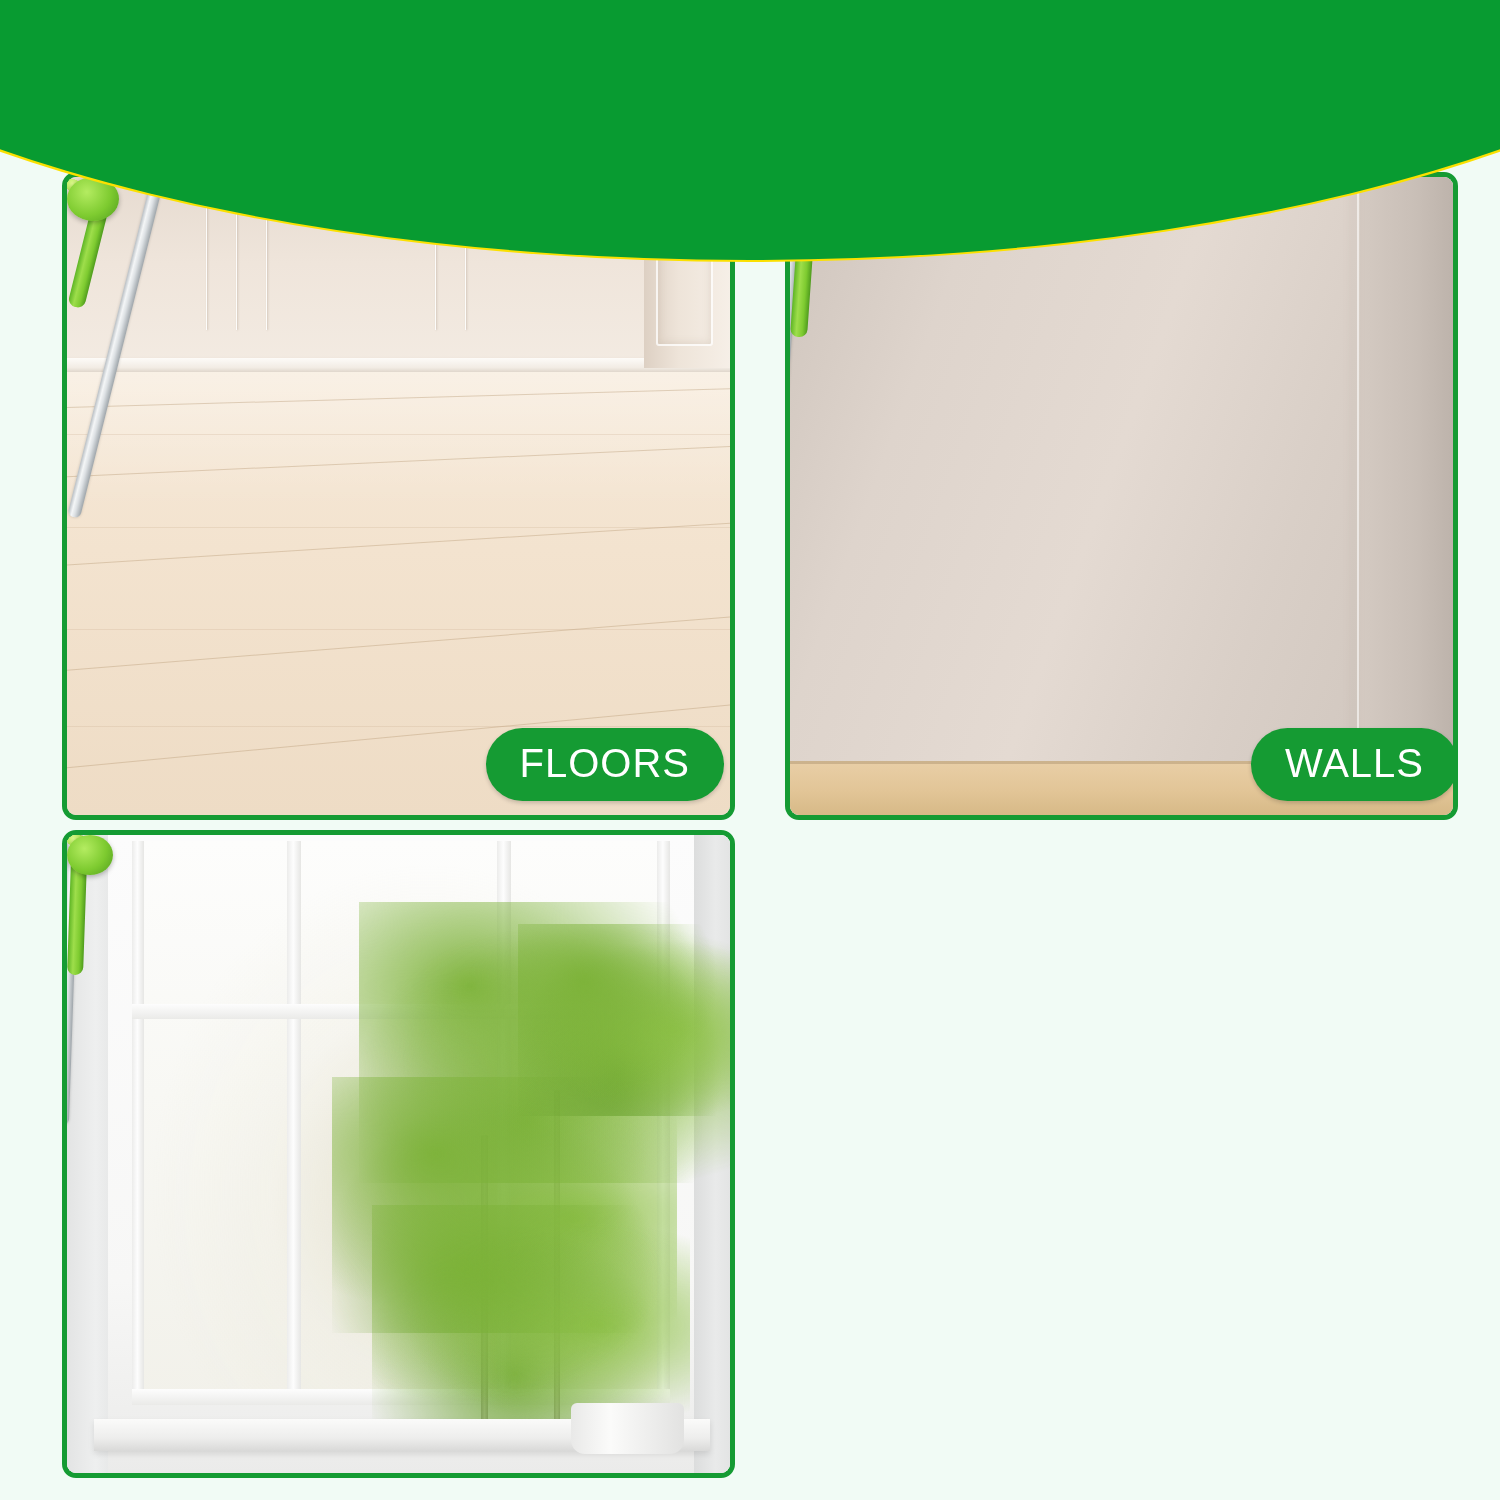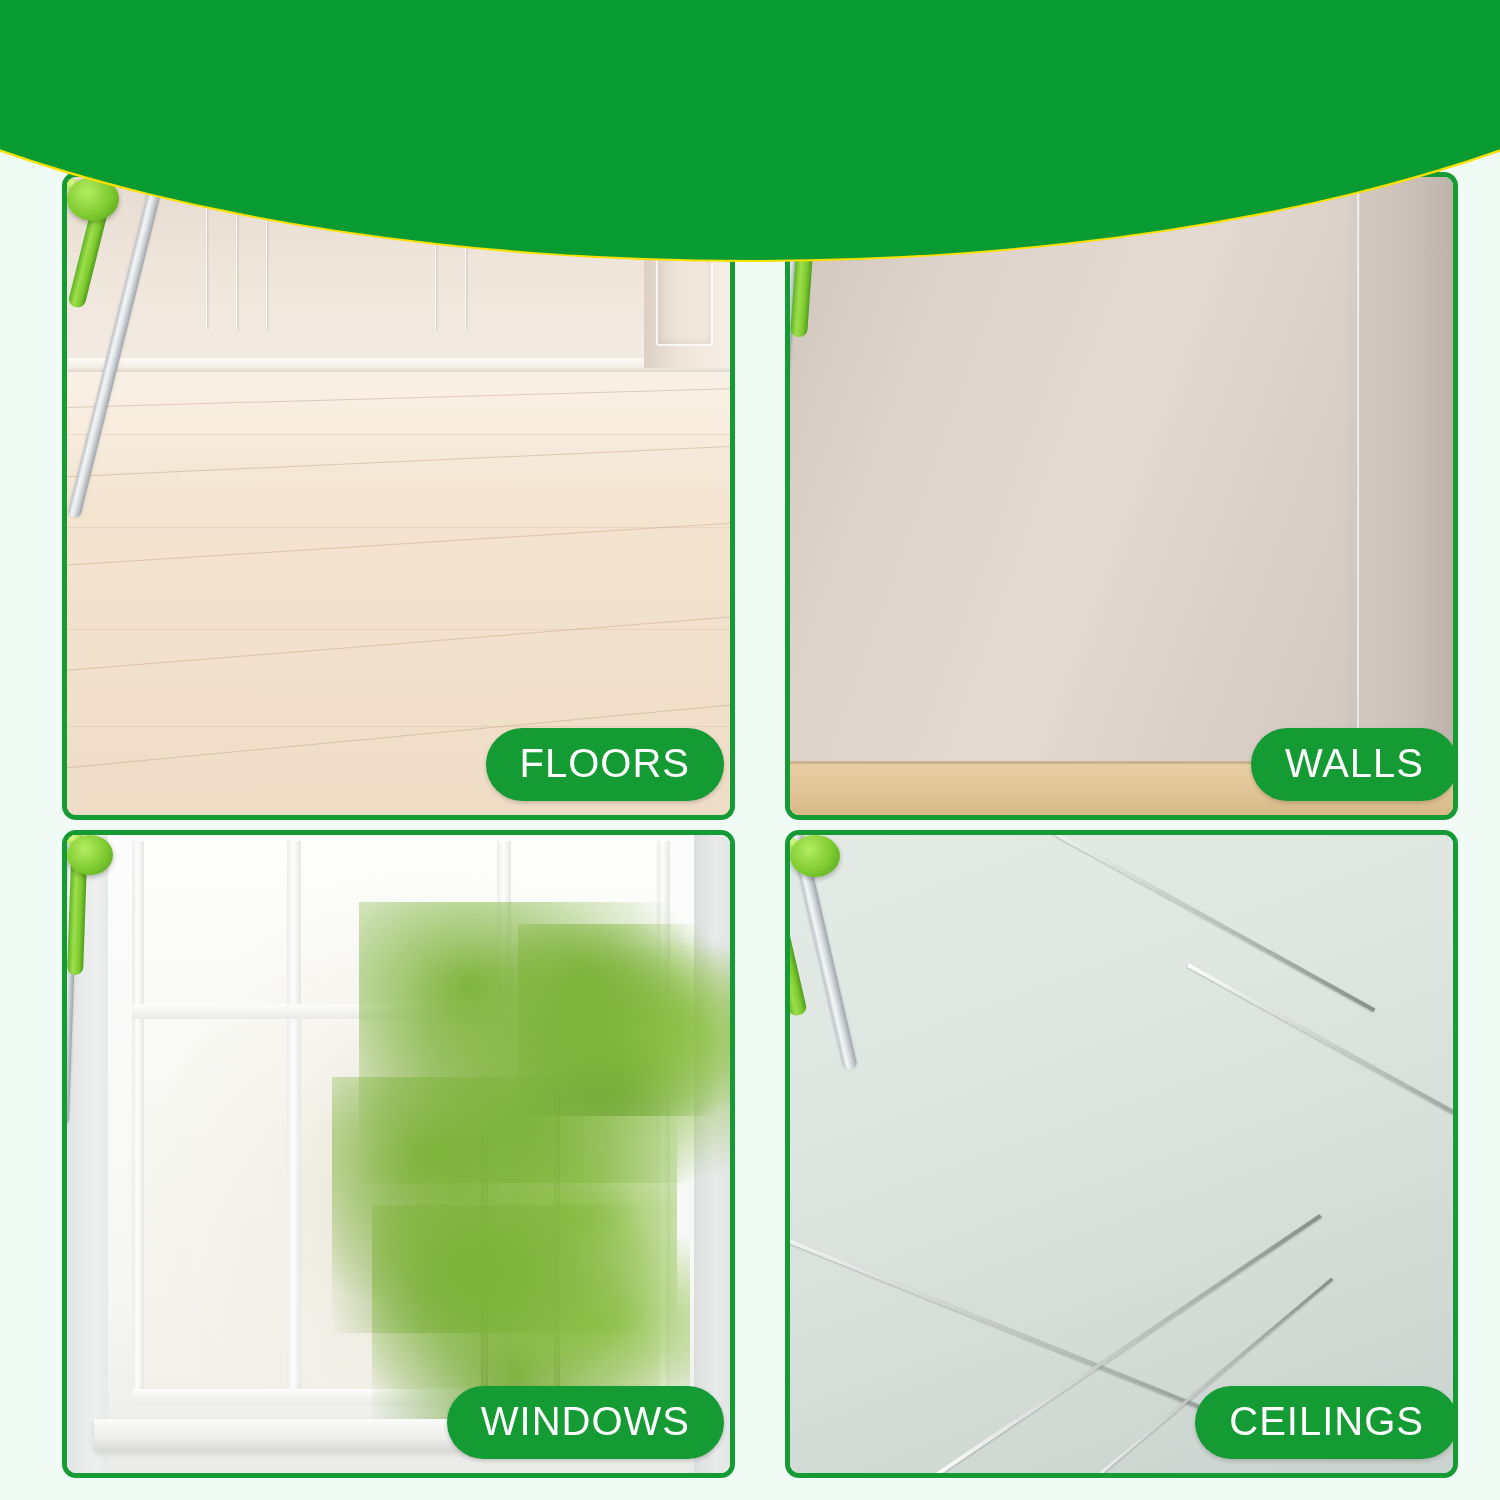--- a/index.html
+++ b/index.html
@@ -360,42 +360,16 @@
           <div class="clip" style="right:1%;top:16%;width:3.2%;height:68%;"></div>
           <div class="nub" style="left:16%;top:14%;width:16px;height:11px;"></div>
           <div class="nub" style="left:37%;top:12%;width:16px;height:11px;"></div>
           <div class="nub" style="left:66%;top:16%;width:16px;height:11px;"></div>
           <div class="nub" style="left:20%;top:70%;width:16px;height:11px;"></div>
           <div class="nub" style="left:78%;top:70%;width:16px;height:11px;"></div>
         </div>
         <div class="swivel" style="left:44.5%;top:35%;width:46px;height:40px;"></div>
       </div>
     </div>
-    <div class="pill rightish">WINDOWS</div>
   </div>
 
-  <div class="cell">
-    <div class="scene">
-      <div class="ceil-bg"></div>
-      <div class="grout" style="left:34%;top:-4%;width:62%;height:4px;transform:rotate(29deg);"></div>
-      <div class="grout" style="left:60%;top:20%;width:58%;height:4px;transform:rotate(29deg);"></div>
-      <div class="grout" style="left:-8%;top:60%;width:90%;height:4px;transform:rotate(22deg);"></div>
-      <div class="grout" style="left:22%;top:100%;width:70%;height:4px;transform:rotate(-34deg);"></div>
-      <div class="grout" style="left:42%;top:104%;width:52%;height:3px;transform:rotate(-40deg);"></div>
-
-      <div class="mop">
-        <div class="handle" style="left:55.5%;top:72%;width:14px;height:240px;transform:rotate(-13deg);transform-origin:top center;"></div>
-        <div class="handle-green" style="left:54.0%;top:46%;width:18px;height:180px;transform:rotate(-13deg);transform-origin:bottom center;"></div>
-        <div class="ceil-pad" style="left:22%;top:18%;width:58%;height:17%;transform:rotate(38deg);transform-origin:center;">
-          <div class="pad-core" style="left:6%;top:50%;width:88%;height:44%;"></div>
-          <div class="clip" style="right:1%;top:8%;width:4%;height:84%;background:linear-gradient(180deg,#d9f08a,#9ad93f 60%,#73b82a);"></div>
-          <div class="clip" style="left:2%;bottom:2%;width:12%;height:16%;background:linear-gradient(180deg,#b9ee63,#86d134 60%,#63ad22);"></div>
-          <div class="nub" style="left:26%;top:62%;width:16px;height:11px;"></div>
-          <div class="nub" style="left:48%;top:58%;width:16px;height:11px;"></div>
-          <div class="nub" style="left:70%;top:52%;width:16px;height:11px;"></div>
-        </div>
-        <div class="swivel" style="left:50.5%;top:45%;width:50px;height:42px;"></div>
-      </div>
-    </div>
-    <div class="pill right">CEILINGS</div>
-  </div>
 
 </div>
 
 </body></html>

